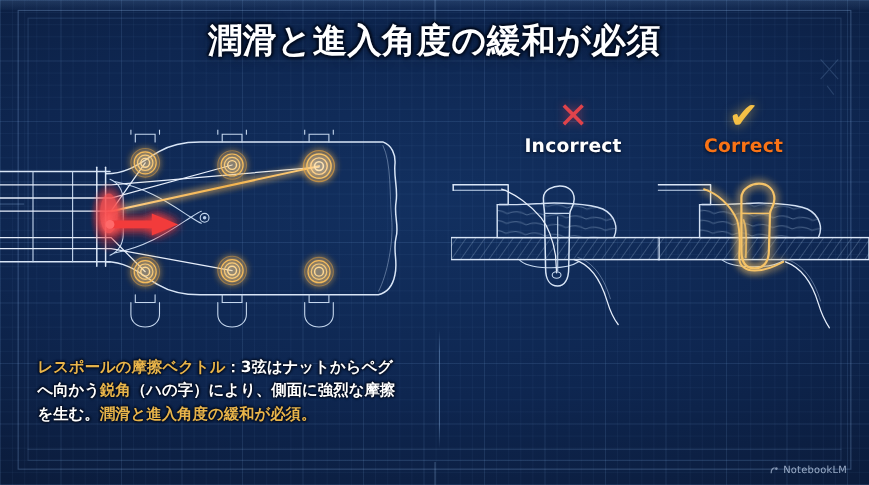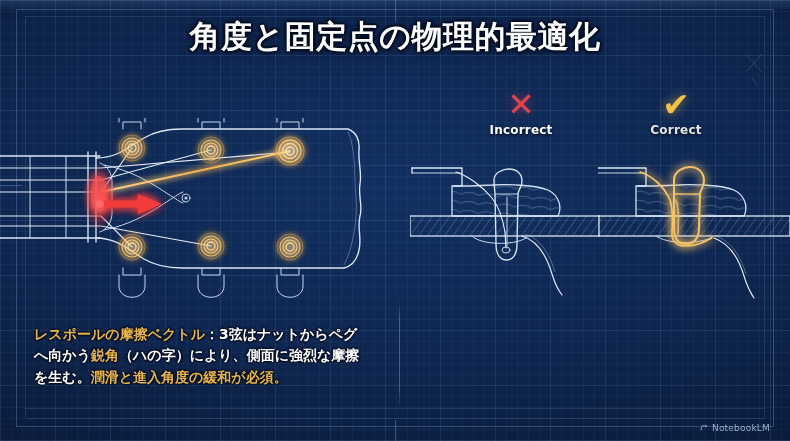--- a/index.html
+++ b/index.html
@@ -108,30 +108,30 @@
   .verdict .glyph {
     display: block;
     height: 34px;
     line-height: 34px;
     font-size: 33px;
     font-weight: 700;
   }
   .verdict .label {
     display: block;
     margin-top: 1px;
-    font-size: 12px;
+    font-size: 17px;
     font-weight: 700;
     letter-spacing: 0.2px;
   }
   #verdict-incorrect { left: 446px; top: 88px; }
   #verdict-correct   { left: 601px; top: 88px; }
   #verdict-incorrect .glyph { color: #e0434b; text-shadow: 0 0 9px rgba(224,67,75,0.55); }
   #verdict-incorrect .label { color: #ffffff; text-shadow: 0 1px 3px rgba(3,10,24,0.95); }
   #verdict-correct .glyph   { color: #f5c046; text-shadow: 0 0 11px rgba(245,192,70,0.65); }
-  #verdict-correct .label   { color: #e5e5e5; text-shadow: 0 1px 3px rgba(3,10,24,0.95); }
+  #verdict-correct .label   { color: #f97316; text-shadow: 0 1px 3px rgba(3,10,24,0.95); }
 
   
   .caption {
     position: absolute;
     top: 324px;
     width: 330px;
     font-size: 14px;
     line-height: 1.52;
     font-weight: 700;
     color: #ffffff;
@@ -191,21 +191,21 @@
   <div class="bp-tick" style="left:0px; top:185px; width:22px; height:1px;"></div>
   <div class="bp-tick" style="left:395px; top:420px; width:1px; height:21px;"></div>
 
   <div class="bp-caption-rule" style="top:408px;"></div>
   <div class="bp-divider"></div>
 
   <svg class="bp-scribble" style="right:22px; top:50px; width:26px; height:40px;" viewBox="0 0 26 40">
     <path d="M4 4 L20 22 M20 4 L4 22 M10 28 L16 36" stroke="rgba(160,200,245,0.5)" stroke-width="1" fill="none"></path>
   </svg>
 
-  <div class="title">角度と固定点の物理的最適化</div>
+  <div class="title">潤滑と進入角度の緩和が必須</div>
 
   <svg id="art-headstock" class="art" viewBox="0 0 400 195" xmlns="http://www.w3.org/2000/svg">
     <defs>
       <filter id="goldGlow" x="-120%" y="-120%" width="340%" height="340%">
         <feGaussianBlur stdDeviation="3.2" result="b"></feGaussianBlur>
         <feMerge>
             <feMergeNode in="b"></feMergeNode>
             <feMergeNode in="b"></feMergeNode>
             <feMergeNode in="SourceGraphic"></feMergeNode>
           </feMerge>

